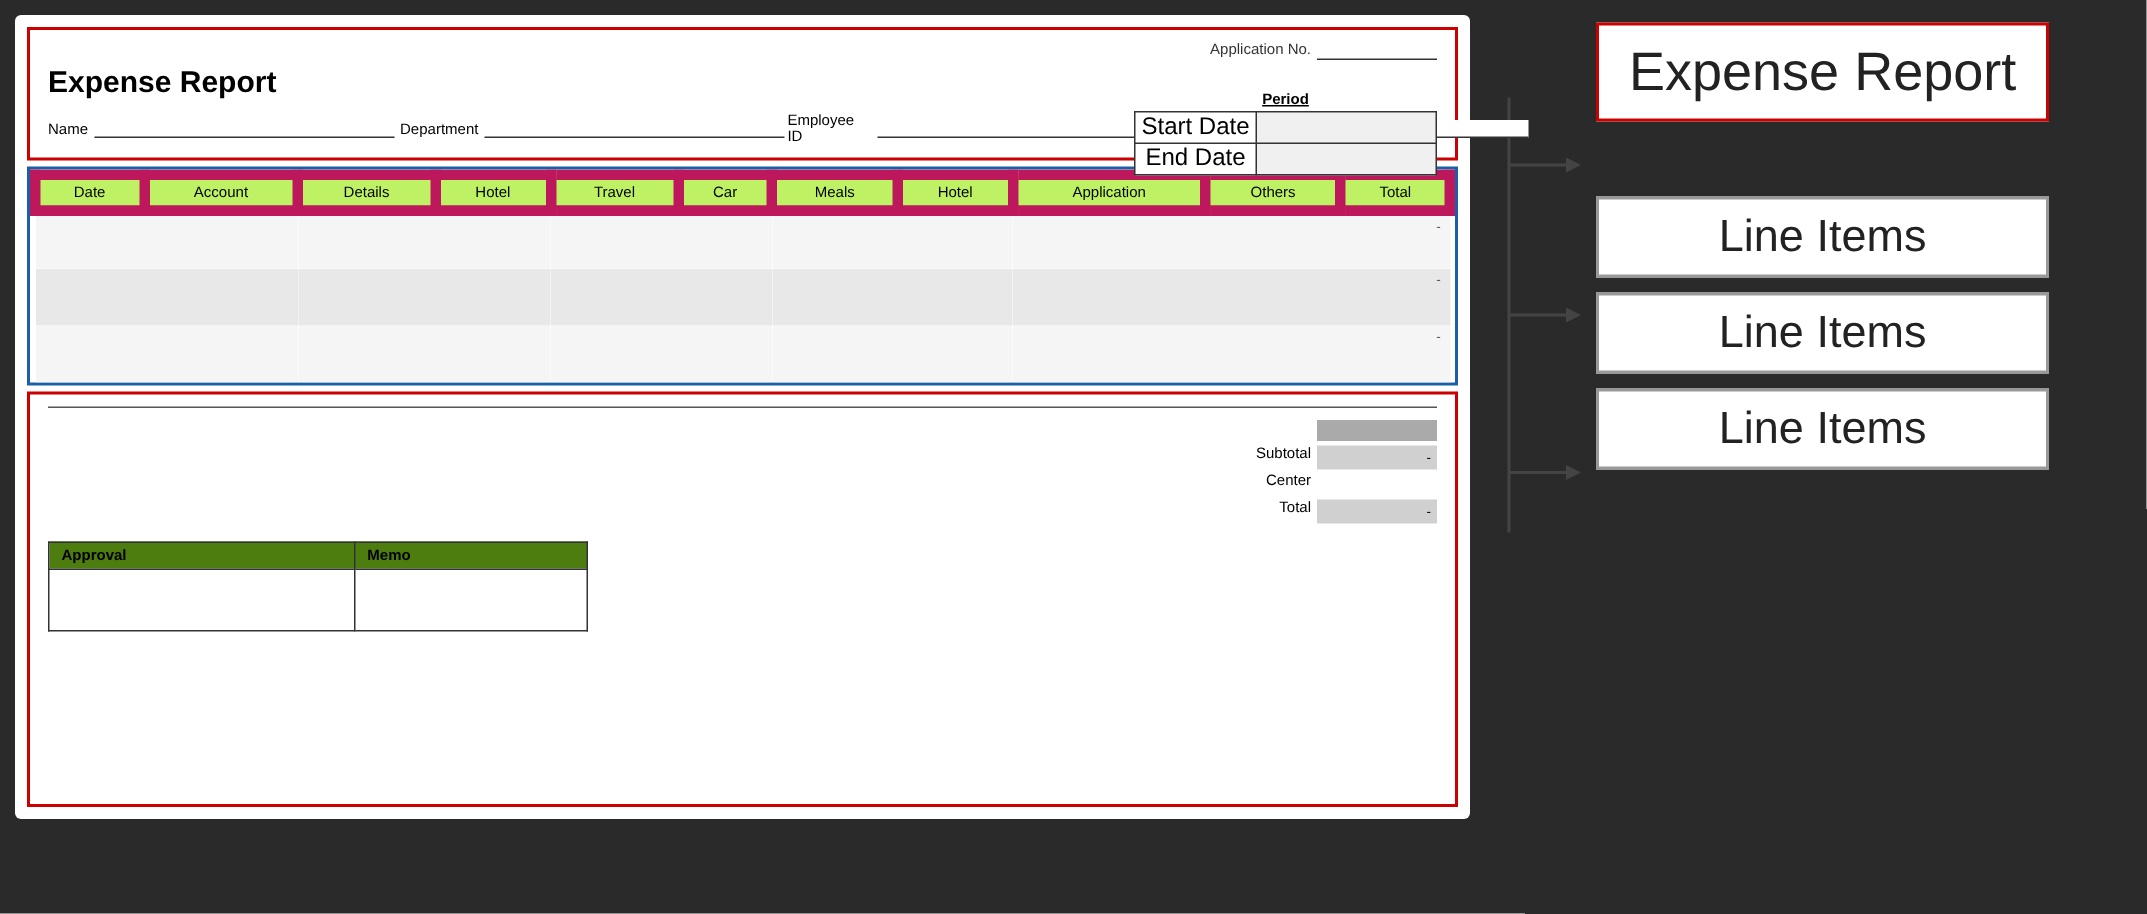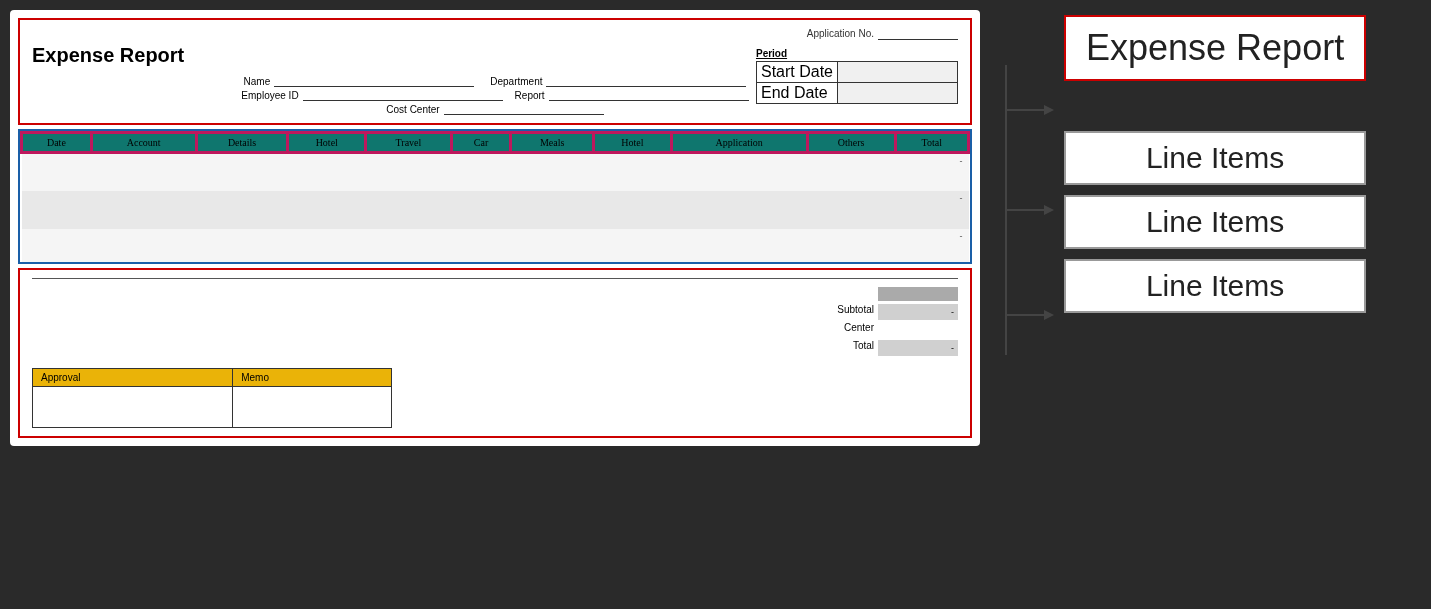--- a/index.html
+++ b/index.html
@@ -21,21 +21,21 @@
       align-items: flex-start;
       width: 100%;
       height: 100%;
       gap: 0;
     }
 
     
     .form-panel {
       width: 970px;
       min-width: 970px;
-      height: 436px;
+      height: 536px;
       background: #ffffff;
       border-radius: 4px;
       padding: 8px;
       display: flex;
       flex-direction: column;
       gap: 0;
     }
 
     
     .header-section {
@@ -72,24 +72,23 @@
     }
 
     .employee-info-label {
       font-size: 10px;
       font-weight: bold;
       margin-bottom: 4px;
     }
 
     .employee-fields {
       display: flex;
-      flex-direction: column;
+      flex-direction: row;
       gap: 2px;
       font-size: 10px;
-      align-items: center;
     }
 
     .field-row {
       display: flex;
       align-items: center;
       gap: 4px;
     }
 
     .field-line {
       border: none;
@@ -103,21 +102,22 @@
       border: none;
       border-bottom: 1px solid #333;
       width: 160px;
       font-size: 10px;
       outline: none;
     }
 
     .period-section {
       position: absolute;
       right: 12px;
-      top: 28px;
+      top: 41px;
+      text-align: center;
     }
 
     .period-title {
       font-size: 10px;
       font-weight: bold;
       margin-bottom: 2px;
       text-decoration: underline;
     }
 
     .period-table {
@@ -152,27 +152,26 @@
       width: 100%;
       border-collapse: collapse;
       font-size: 10px;
     }
 
     .line-items-table thead tr {
       background: #ffffff;
     }
 
     .line-items-table th {
-      border: 3px solid #be185d;
+      border: 7px solid #be185d;
       padding: 3px 4px;
       text-align: center;
       font-weight: normal;
       font-size: 10px;
-      background: #0f766e;
-      font-family: Liberation Serif, serif;
+      background: #bef264;
     }
 
     .line-items-table tbody tr {
       height: 38px;
     }
 
     .line-items-table tbody tr:nth-child(odd) {
       background: #f5f5f5;
     }
 
@@ -241,23 +240,23 @@
 
     .approval-table {
       border-collapse: collapse;
       width: 360px;
     }
 
     .approval-table th {
       border: 1px solid #333;
       padding: 3px 8px;
       font-size: 10px;
-      font-weight: normal;
+      font-weight: bold;
       text-align: left;
-      background: #eab308;
+      background: #4d7c0f;
     }
 
     .approval-table td {
       border: 1px solid #333;
       padding: 20px 8px;
       font-size: 10px;
     }
 
     .expense-report-box {
       border: 2px solid #cc0000;
@@ -317,32 +316,28 @@
     <div class="header-section">
       <div class="application-no-row">
         <span>Application No.</span>
         <input class="application-no-input" type="text" value="" style="">
       </div>
       <div class="expense-report-title">Expense Report</div>
       <div class="employee-fields">
         <div class="field-row">
           <span>Name</span>
           <input class="field-line" type="text" value="" style="">
-          <span style="margin-left:12px;">Department</span>
+          <span style="margin-left:0;">Department</span>
           <input class="field-line" type="text" value="" style="">
         </div>
         <div class="field-row">
           <span>Employee ID</span>
           <input class="field-line" type="text" value="" style="">
           <span style="margin-left:8px;">Report</span>
           <input class="field-line" type="text" value="" style="">
-        </div>
-        <div class="field-row">
-          <span>Cost Center</span>
-          <input class="field-line-sm" type="text" value="" style="">
         </div>
       </div>
 
       <div class="period-section">
         <div class="period-title">Period</div>
         <table class="period-table">
           <tbody>
               <tr>
             <td class="label-cell">Start Date</td>
             <td class="value-cell"></td>

